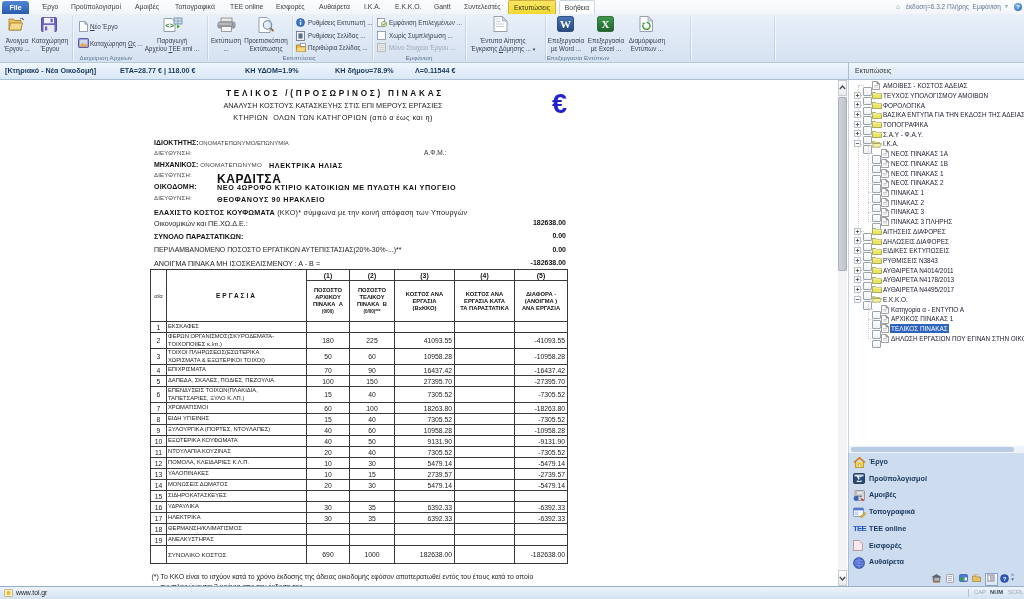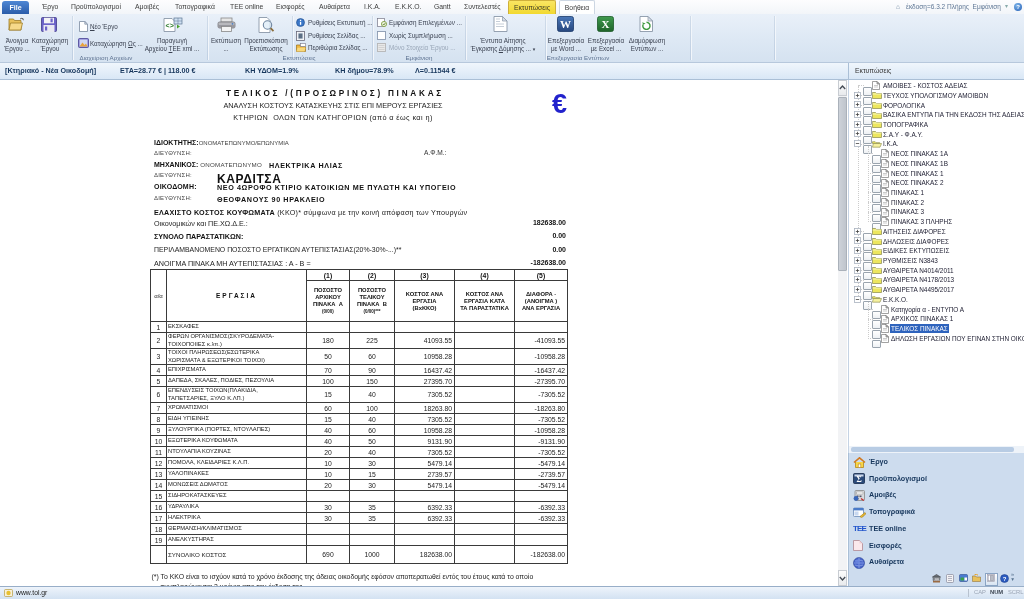--- a/index.html
+++ b/index.html
@@ -222,21 +222,21 @@
 <div class="ab" style="left:217px;top:183.3px;font-size:7.2px;font-weight:bold;color:#111;white-space:nowrap;letter-spacing:0.6px;">ΝΕΟ 4ΩΡΟΦΟ ΚΤΙΡΙΟ ΚΑΤΟΙΚΙΩΝ ΜΕ ΠΥΛΩΤΗ ΚΑΙ ΥΠΟΓΕΙΟ</div>
 <div class="ab" style="left:154px;top:194.5px;font-size:6px;font-weight:normal;letter-spacing:0.2px;color:#444;">ΔΙΕΥΘΥΝΣΗ:</div>
 <div class="ab" style="left:217px;top:194.5px;font-size:7.2px;font-weight:bold;color:#111;white-space:nowrap;letter-spacing:0.6px;">ΘΕΟΦΑΝΟΥΣ 90 ΗΡΑΚΛΕΙΟ</div>
 <div class="ab" style="left:154px;top:207.5px;font-size:7.2px;letter-spacing:0.25px;color:#222;"><b style="color:#111;">ΕΛΑΧΙΣΤΟ ΚΟΣΤΟΣ ΚΟΥΦΩΜΑΤΑ</b> (ΚΚΟ)* σύμφωνα με την κοινή απόφαση των Υπουργών</div>
 <div class="ab" style="left:154px;top:218.7px;font-size:7.2px;color:#222;">Οικονομικών και ΠΕ.ΧΩ.Δ.Ε.:</div>
 <div class="ab r" style="left:466px;top:218.7px;width:100px;font-size:7px;font-weight:bold;color:#111;">182638.00</div>
 <div class="ab" style="left:154px;top:232px;font-size:7.2px;font-weight:bold;color:#111;">ΣΥΝΟΛΟ ΠΑΡΑΣΤΑΤΙΚΩΝ:</div>
 <div class="ab r" style="left:466px;top:232px;width:100px;font-size:7px;font-weight:bold;color:#111;">0.00</div>
 <div class="ab" style="left:154px;top:245.5px;font-size:6.9px;color:#222;">ΠΕΡΙΛΑΜΒΑΝΟΜΕΝΟ ΠΟΣΟΣΤΟ ΕΡΓΑΤΙΚΩΝ ΑΥΤΕΠΙΣΤΑΣΙΑΣ(20%-30%-...)**</div>
 <div class="ab r" style="left:466px;top:245.5px;width:100px;font-size:7px;font-weight:bold;color:#111;">0.00</div>
-<div class="ab" style="left:154px;top:258.5px;font-size:7.2px;color:#222;">ΑΝΟΙΓΜΑ ΠΙΝΑΚΑ ΜΗ ΑΥΤΕΠΙΣΤΑΣΙΑΣ : Α - Β =</div>
+<div class="ab" style="left:154px;top:258.5px;font-size:7.2px;color:#222;">ΑΝΟΙΓΜΑ ΠΙΝΑΚΑ ΜΗ ΙΣΟΣΚΕΛΙΣΜΕΝΟΥ : Α - Β =</div>
 <div class="ab r" style="left:466px;top:258.5px;width:100px;font-size:7px;font-weight:bold;color:#111;">-182638.00</div>
 <table style="position:absolute;left:150px;top:269px;border-collapse:collapse;table-layout:fixed;width:417px;font-family:'Liberation Sans',sans-serif;">
     <colgroup>
       <col style="width:16px">
       <col style="width:140px">
       <col style="width:43px">
       <col style="width:45px">
       <col style="width:60px">
       <col style="width:60px">
       <col style="width:53px">

